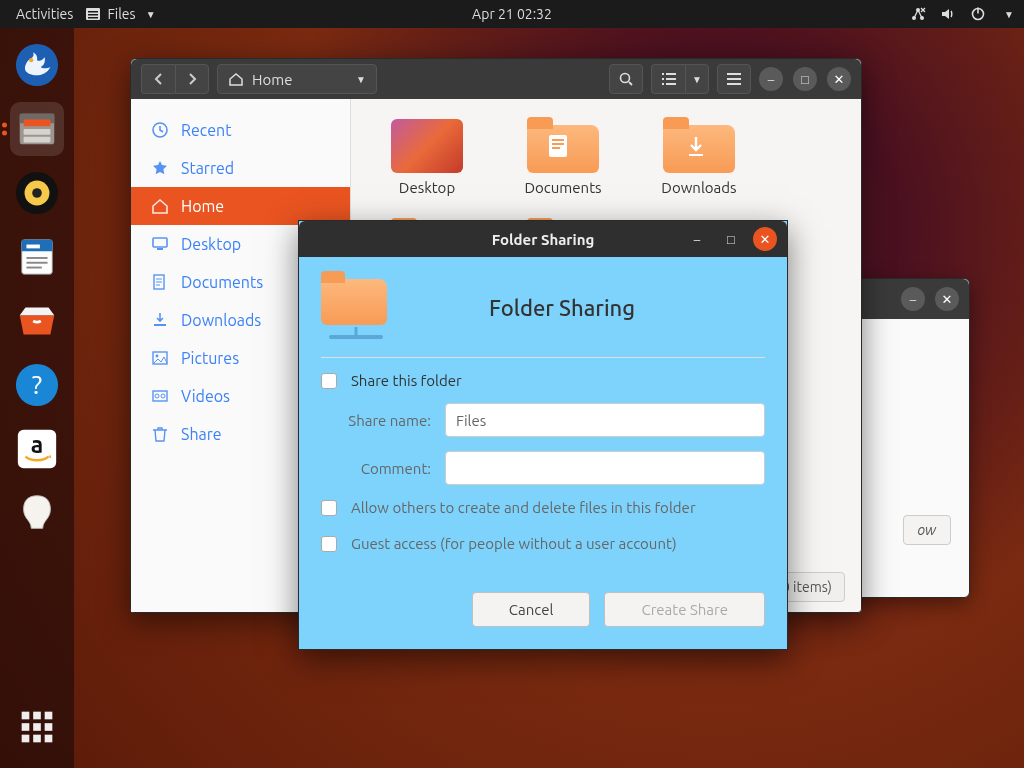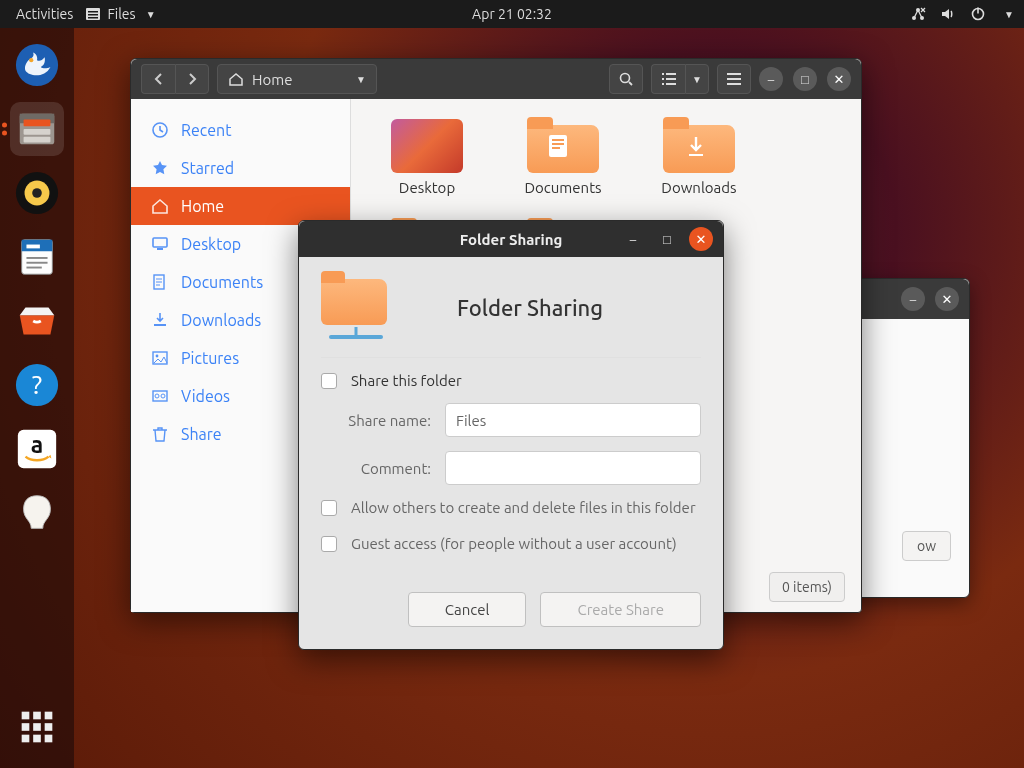--- a/index.html
+++ b/index.html
@@ -49,21 +49,21 @@
 .content { flex:1; padding:20px 22px; display:flex; flex-wrap:wrap; gap:24px 28px; align-content:flex-start;}
 .folder-tile { width:108px; display:flex; flex-direction:column; align-items:center; gap:6px; font-size:15px; color:#333;}
 .folder-tile .icon { width:72px; height:54px; position:relative;}
 .folder-shape { width:72px; height:48px; background:linear-gradient(#fdb87d,#f89b55); border-radius:4px 8px 6px 6px; position:relative; top:6px;}
 .folder-shape::before { content:""; position:absolute; top:-8px; left:0; width:26px; height:12px; background:#f89b55; border-radius:4px 4px 0 0;}
 .folder-shape .inner { position:absolute; top:10px; left:22px; color:#fff; }
 .folder-tile.selected .label { background:#e95420; color:#fff; padding:2px 8px; border-radius:3px;}
 .desktop-thumb { width:72px; height:54px; border-radius:6px; background:linear-gradient(135deg,#c25b9e,#e96a3a,#c43a2a);}
 .statusbar { position:absolute; right:16px; bottom:10px; background:#f0efee; border:1px solid #ccc; border-radius:4px; padding:6px 12px; font-size:14px; color:#555;}
 
-.dialog { position:absolute; background:#e5e5e5; border:1px solid #2a2a2a; border-radius:6px; box-shadow:0 10px 30px rgba(0,0,0,.5); width:426px;}
+.dialog { position:absolute; background:#7dd3fc; border:1px solid #2a2a2a; border-radius:0; box-shadow:0 10px 30px rgba(0,0,0,.5); width:490px;}
 .dialog .dlg-title { height:36px; background:#2f2f2f; color:#eee; display:flex; align-items:center; border-radius:6px 6px 0 0; padding:0 10px;}
 .dlg-title .t { position:absolute; left:50%; transform:translateX(-50%); font-weight:600; font-size:15px;}
 .dlg-body { padding:18px 22px 22px;}
 .dlg-head { display:flex; align-items:center; gap:18px; border-bottom:1px solid #e0e0e0; padding-bottom:18px;}
 .dlg-head h2 { flex:1; text-align:center; font-size:22px; font-weight:500; color:#333; margin-right:50px;}
 .shared-folder-icon { width:70px; height:64px; position:relative;}
 .shared-folder-icon .f { width:66px; height:46px; background:linear-gradient(#fdb87d,#f89b55); border-radius:4px 8px 6px 6px; position:relative; top:4px;}
 .shared-folder-icon .f::before{content:""; position:absolute; top:-8px; left:0; width:24px; height:12px; background:#f89b55; border-radius:4px 4px 0 0;}
 .shared-folder-icon .bar{position:absolute; bottom:0; left:8px; right:8px; height:4px; background:#5aa7d8; border-radius:2px;}
 .shared-folder-icon .stem{position:absolute; bottom:2px; left:50%; width:3px; height:10px; background:#5aa7d8; transform:translateX(-50%);}
@@ -195,21 +195,21 @@
         </g>
     </svg>
   </div>
 </div>
 
 <div class="bg-window" style="left:790px; top:278px; width:180px; height:320px;">
   <div class="wb">
     <div class="win-btn">–</div>
     <div class="win-btn close" style="background:#5a5a5a">✕</div>
   </div>
-  <div class="bg-strip-btn" style="bottom:36px;">ow</div>
+  <div class="bg-strip-btn" style="bottom:52px;font-style:italic;">ow</div>
 </div>
 
 <div class="window" style="left:130px; top:58px; width:732px; height:555px;">
   <div class="win-titlebar">
     <div class="tb-group">
       <div class="tb-btn">
           <svg width="14" height="14" viewBox="0 0 14 14">
             <path d="M9 2 4 7l5 5" stroke="#ccc" stroke-width="2" fill="none"></path>
           </svg>
         </div>

